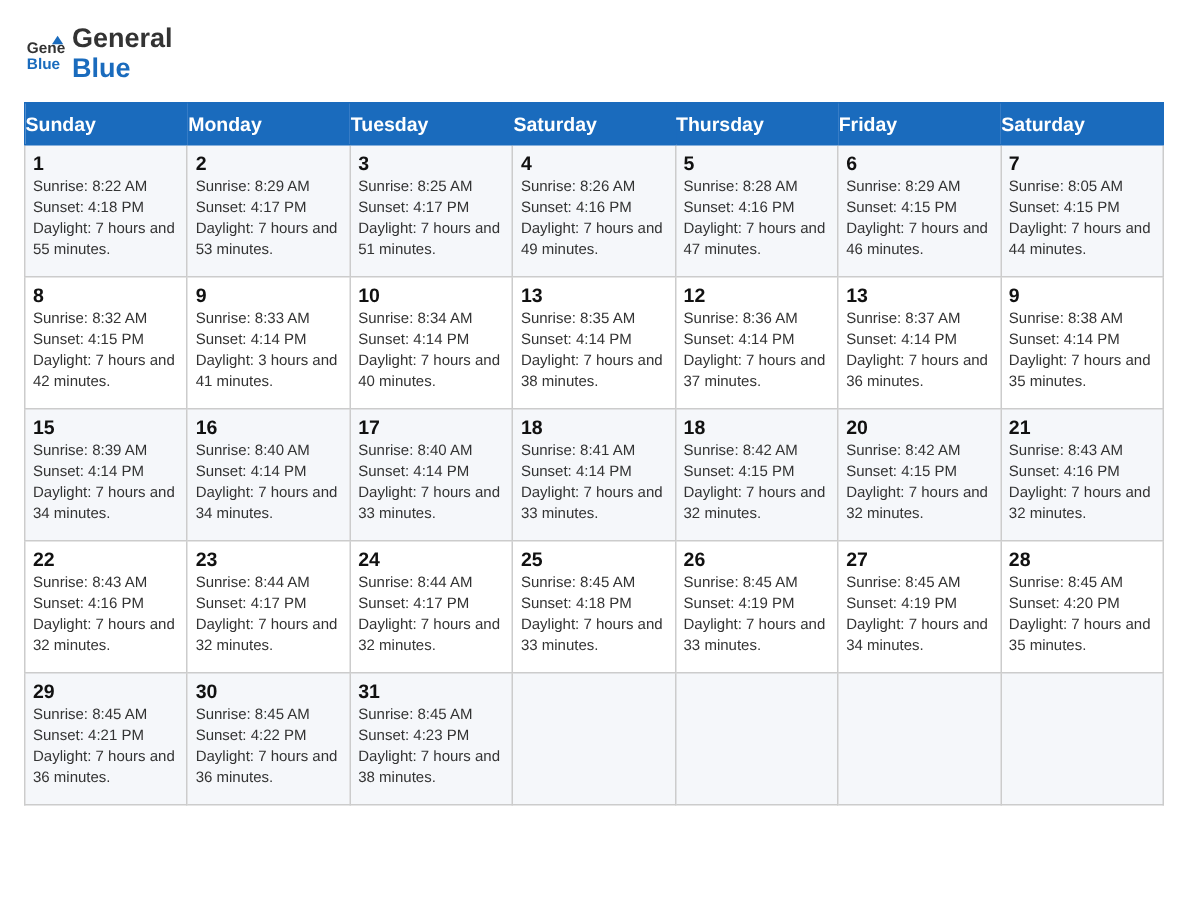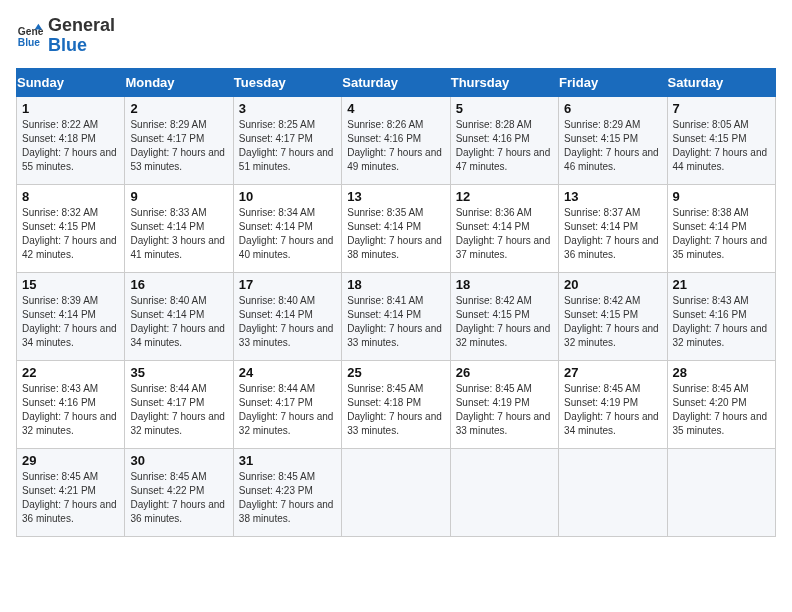--- a/index.html
+++ b/index.html
@@ -213,21 +213,21 @@
         <td><span class="day-number">21</span>
         <span class="cell-text">Sunrise: 8:43 AM</span><br>
         <span class="cell-text">Sunset: 4:16 PM</span><br>
         <span class="cell-text">Daylight: 7 hours and 32 minutes.</span></td>
       </tr>
       <tr>
         <td><span class="day-number">22</span>
         <span class="cell-text">Sunrise: 8:43 AM</span><br>
         <span class="cell-text">Sunset: 4:16 PM</span><br>
         <span class="cell-text">Daylight: 7 hours and 32 minutes.</span></td>
-        <td><span class="day-number">35</span>
+        <td><span class="day-number">23</span>
         <span class="cell-text">Sunrise: 8:44 AM</span><br>
         <span class="cell-text">Sunset: 4:17 PM</span><br>
         <span class="cell-text">Daylight: 7 hours and 32 minutes.</span></td>
         <td><span class="day-number">24</span>
         <span class="cell-text">Sunrise: 8:44 AM</span><br>
         <span class="cell-text">Sunset: 4:17 PM</span><br>
         <span class="cell-text">Daylight: 7 hours and 32 minutes.</span></td>
         <td><span class="day-number">25</span>
         <span class="cell-text">Sunrise: 8:45 AM</span><br>
         <span class="cell-text">Sunset: 4:18 PM</span><br>

